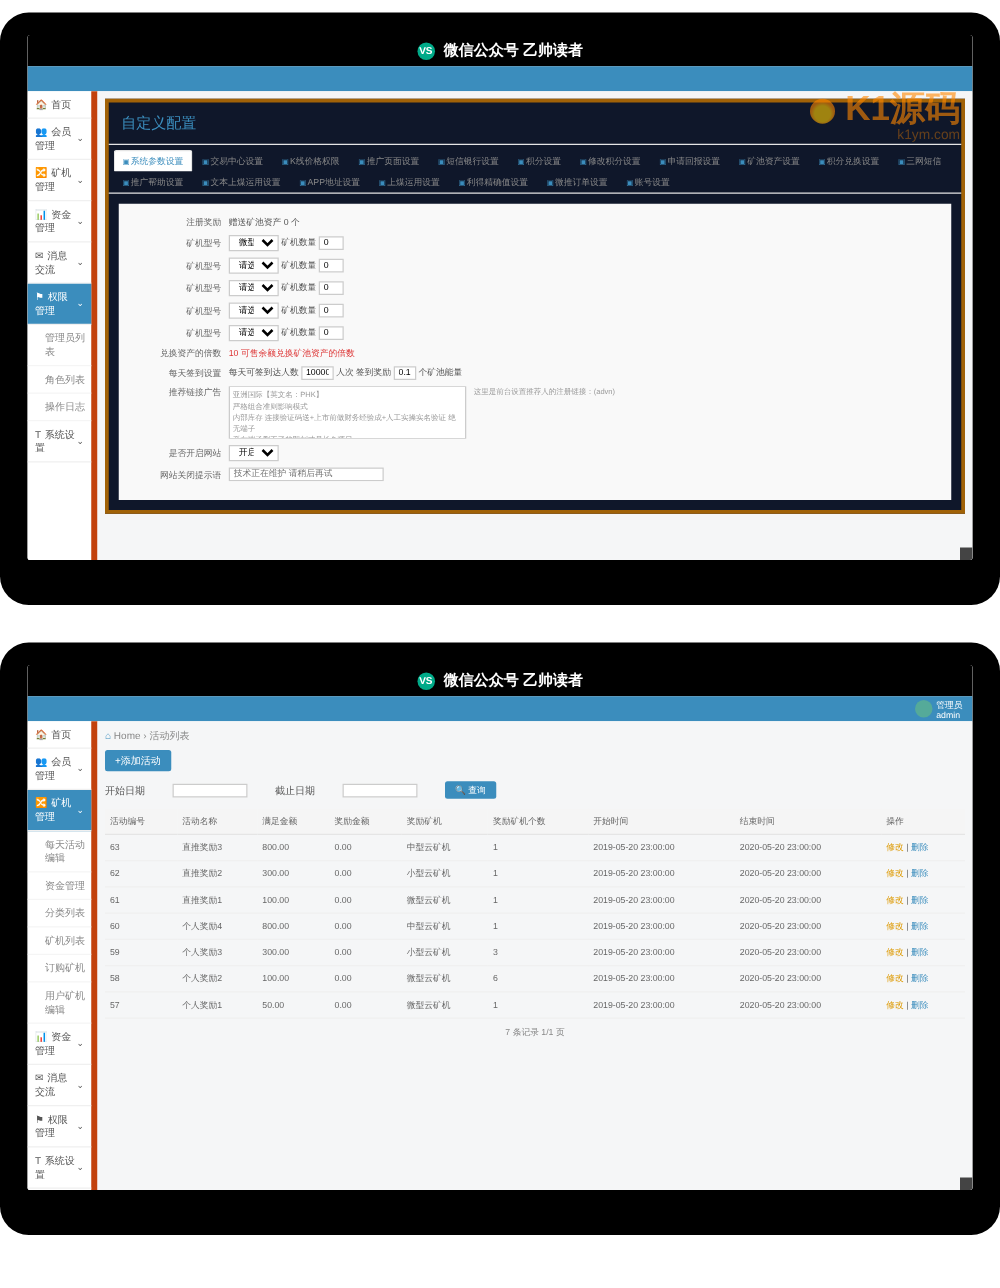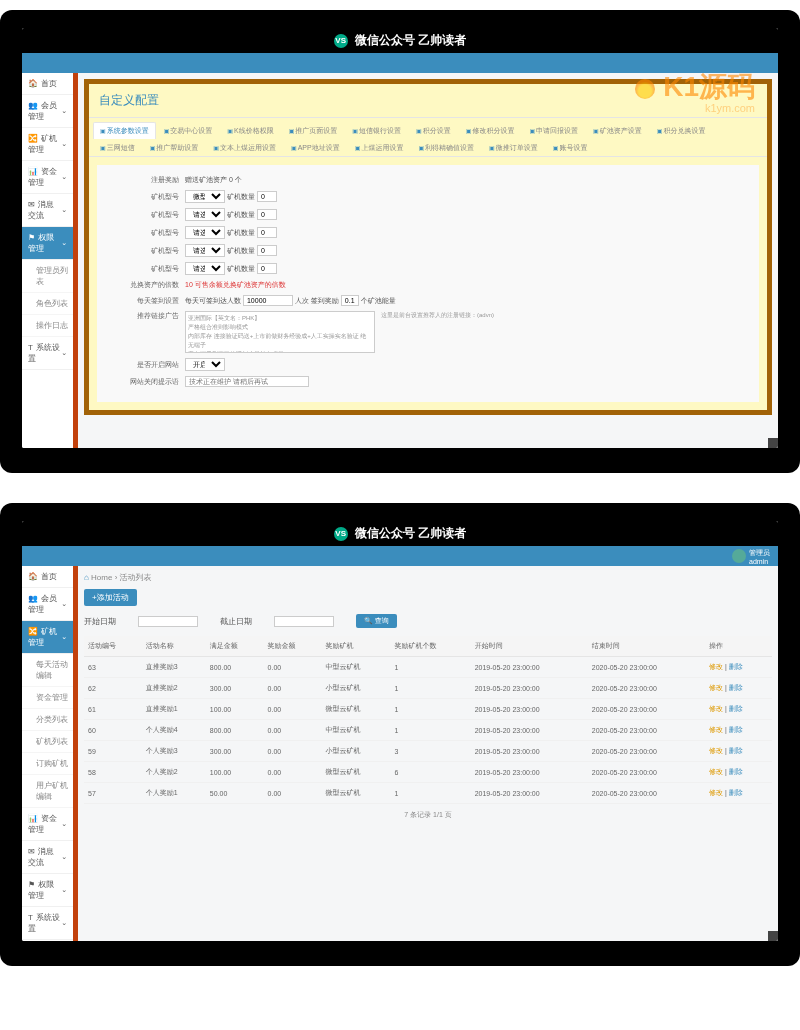--- a/index.html
+++ b/index.html
@@ -1,40 +1,40 @@
 <!DOCTYPE html>
 <html><head>
 <meta charset="utf-8">
 <style>
 *{box-sizing:border-box;margin:0;padding:0;font-family:"Microsoft YaHei",Arial,sans-serif}
 body{background:#fff;font-size:8px;color:#555}
 .page{width:800px;margin:0 auto}
-.monitor{background:#000;border-radius:12px;padding:18px 22px 25px;margin:10px 0 30px;position:relative}
+.monitor{background:#000;border-radius:23px;padding:18px 22px 36px;margin:10px 0 30px;position:relative}
 .monitor-inner{background:#fff;border-radius:2px;overflow:hidden;position:relative;height:420px}
 .mac-dot{position:absolute;bottom:10px;left:50%;transform:translateX(-50%);color:#888;font-size:10px}
 .titlebar{background:#000;color:#fff;text-align:center;padding:4px 0;font-size:12px;font-weight:bold}
 .vs-icon{display:inline-block;width:14px;height:14px;background:#0a8;border-radius:50%;vertical-align:middle;margin-right:4px;font-size:8px;line-height:14px}
-.watermark{position:absolute;top:40px;right:23px;font-size:28px;opacity:.6;pointer-events:none;z-index:5}
+.watermark{position:absolute;top:40px;right:10px;font-size:28px;opacity:.6;pointer-events:none;z-index:5}
 .wm-k{color:#f80;font-weight:bold}
 .wm-url{font-size:11px;color:#f80;opacity:.6;text-align:right;margin-top:-4px}
 .wm-sun{display:inline-block;width:20px;height:20px;border-radius:50%;background:radial-gradient(circle at 50% 60%,#fc0 40%,#f80 60%);vertical-align:middle}
 .topbar{background:#3b8dbd;height:20px;display:flex;justify-content:flex-end;align-items:center;padding:0 8px;color:#fff}
 .user-badge{display:flex;align-items:center;gap:3px;font-size:7px}
 .user-icon{width:14px;height:14px;background:#5a9;border-radius:50%;display:inline-block}
 .layout{display:flex;height:calc(100% - 36px)}
 .sidebar{width:56px;background:#fff;border-right:5px solid #c2410c;font-size:8px}
 .nav-item{display:flex;align-items:center;justify-content:space-between;padding:5px 6px;border-bottom:1px solid #f0f0f0;cursor:pointer;color:#555}
 .nav-item.active{background:#3b8dbd;color:#fff}
 .nav-sub{padding:5px 4px 5px 14px;color:#888;border-bottom:1px solid #f5f5f5;cursor:pointer}
 .nav-icon{font-size:8px;margin-right:3px}
 .chev{font-size:7px}
 .main{flex:1;background:#f5f6f7;padding:6px;overflow:auto}
 .breadcrumb{font-size:8px;color:#888;margin-bottom:6px}
 .breadcrumb .home-ic{color:#3b8dbd}
-.card{background:#fef9c3;border:5px solid #a16207}
+.card{background:#0f172a;border:3px solid #a16207}
 .card-title{color:#3b8dbd;font-size:12px;padding:8px 10px;border-bottom:1px solid #e5e5e5}
 .tabs{display:flex;flex-wrap:wrap;border-bottom:1px solid #e5e5e5;padding:4px 4px 0}
 .tab{padding:3px 6px;font-size:7px;color:#888;border:1px solid transparent;border-bottom:none;cursor:pointer;white-space:nowrap;margin-right:1px}
 .tab.active{border-color:#e5e5e5;background:#fff;color:#3b8dbd;border-radius:2px 2px 0 0}
 .tab-ic{color:#3b8dbd;margin-right:1px;font-size:6px}
 .form-area{padding:10px 20px;background:#f9f9f9;margin:8px}
 .form-row{display:flex;align-items:center;margin-bottom:5px}
 .form-label{width:68px;text-align:right;font-size:7px;color:#666;padding-right:6px}
 .form-ctl{font-size:7px}
 .sel,.inp{border:1px solid #ccc;padding:1px 3px;font-size:7px;background:#fff}
@@ -159,21 +159,21 @@
               <div class="form-label">兑换资产的倍数</div>
               <div class="form-ctl">
                 <span style="color:#d33">10</span>
                 <span class="hint-red">可售余额兑换矿池资产的倍数</span>
               </div>
             </div>
             <div class="form-row">
               <div class="form-label">每天签到设置</div>
               <div class="form-ctl">
                 <span>每天可签到达人数</span>
-                <input class="inp" style="width: 50px;" value="10000">
+                <input class="inp" style="width: 26px;" value="10000">
                 <span>人次 签到奖励</span>
                 <input class="inp" style="width: 18px;" value="0.1">
                 <span>个矿池能量</span>
               </div>
             </div>
             <div class="form-row" style="align-items:flex-start">
               <div class="form-label">推荐链接广告</div>
               <textarea class="ta" style="">亚洲国际【英文名：PHK】
 严格组合准则影响模式
 内部库存 连接验证码送+上市前做财务经验成+人工实操实名验证 绝无端子

